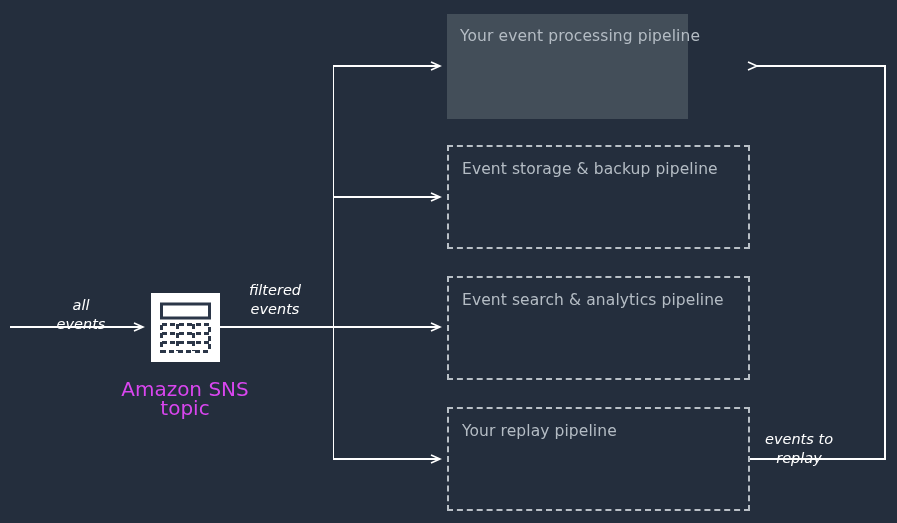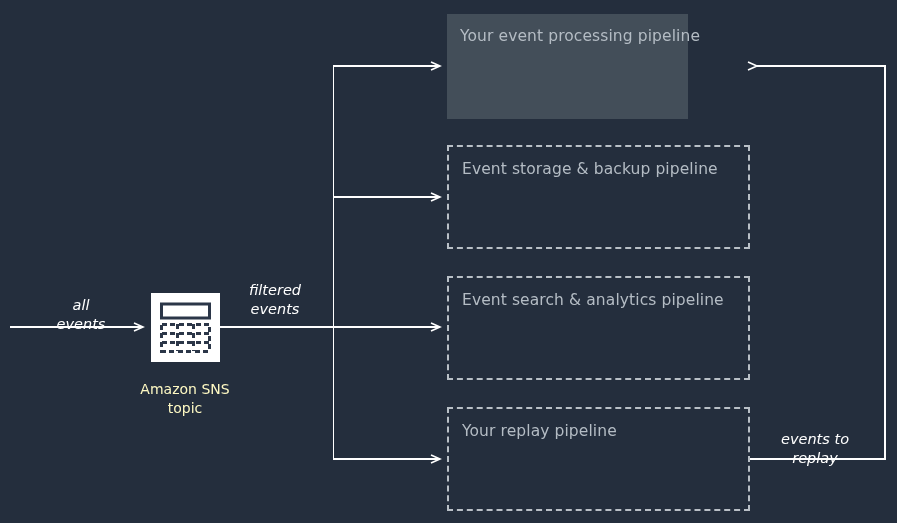--- a/index.html
+++ b/index.html
@@ -66,22 +66,22 @@
     width: 69px;
     height: 69px;
     background: #ffffff;
   }
   .sns-label {
     position: absolute;
     left: 95px;
     top: 380px;
     width: 180px;
     text-align: center;
-    color: #fef9c3;
-    font-size: 14px;
+    color: #d946ef;
+    font-size: 20px;
     line-height: 19px;
     white-space: pre-line;
   }
 </style>
 </head>
 <body>
 
 <div id="canvas">
 
   <svg class="wires" viewBox="0 0 897 523" xmlns="http://www.w3.org/2000/svg">
@@ -129,21 +129,21 @@
   </div>
   <div class="sns-label">Amazon SNS
 topic</div>
 
   <div class="note" style="left:31px; top:271px; width:100px;">all
 events</div>
 
   <div class="note" style="left:225px; top:256px; width:100px;">filtered
 events</div>
 
-  <div class="note" style="left:765px; top:405px; width:100px;">events to
+  <div class="note" style="left:749px; top:405px; width:100px;">events to
 replay</div>
 
   <div class="box solid" style="left:447px; top:14px; width:241px; height:105px;">
     <div class="box-label">Your event processing pipeline</div>
   </div>
 
   <div class="box dashed" style="left:447px; top:145px; width:303px; height:104px;">
     <div class="box-label">Event storage &amp; backup pipeline</div>
   </div>
 

